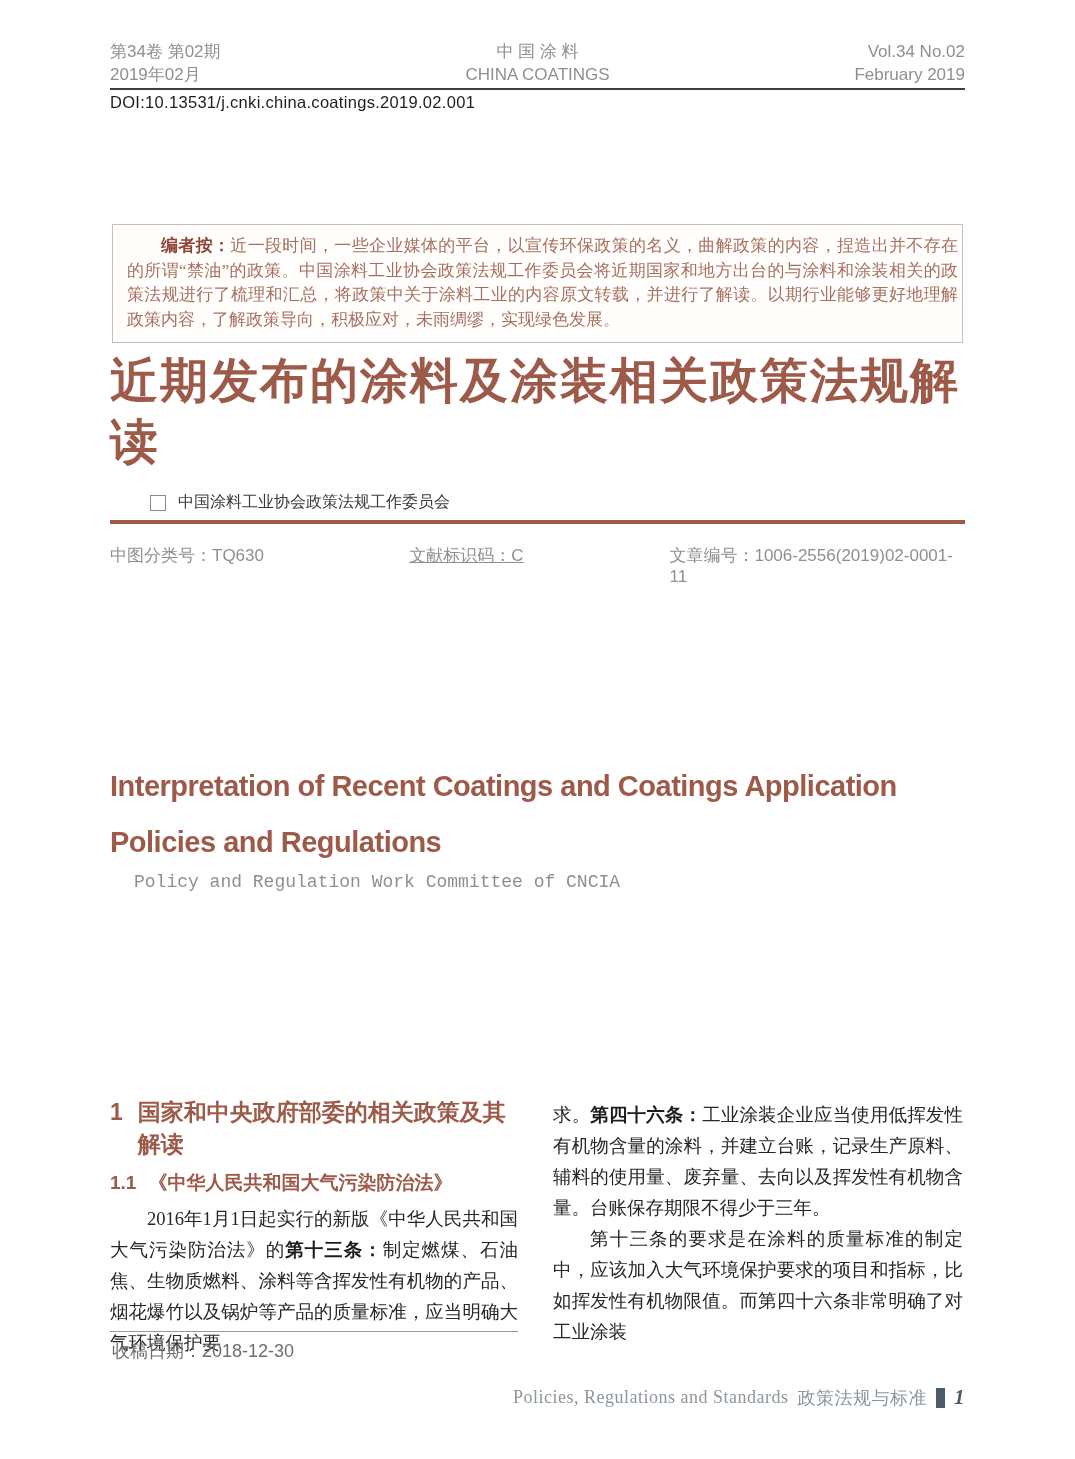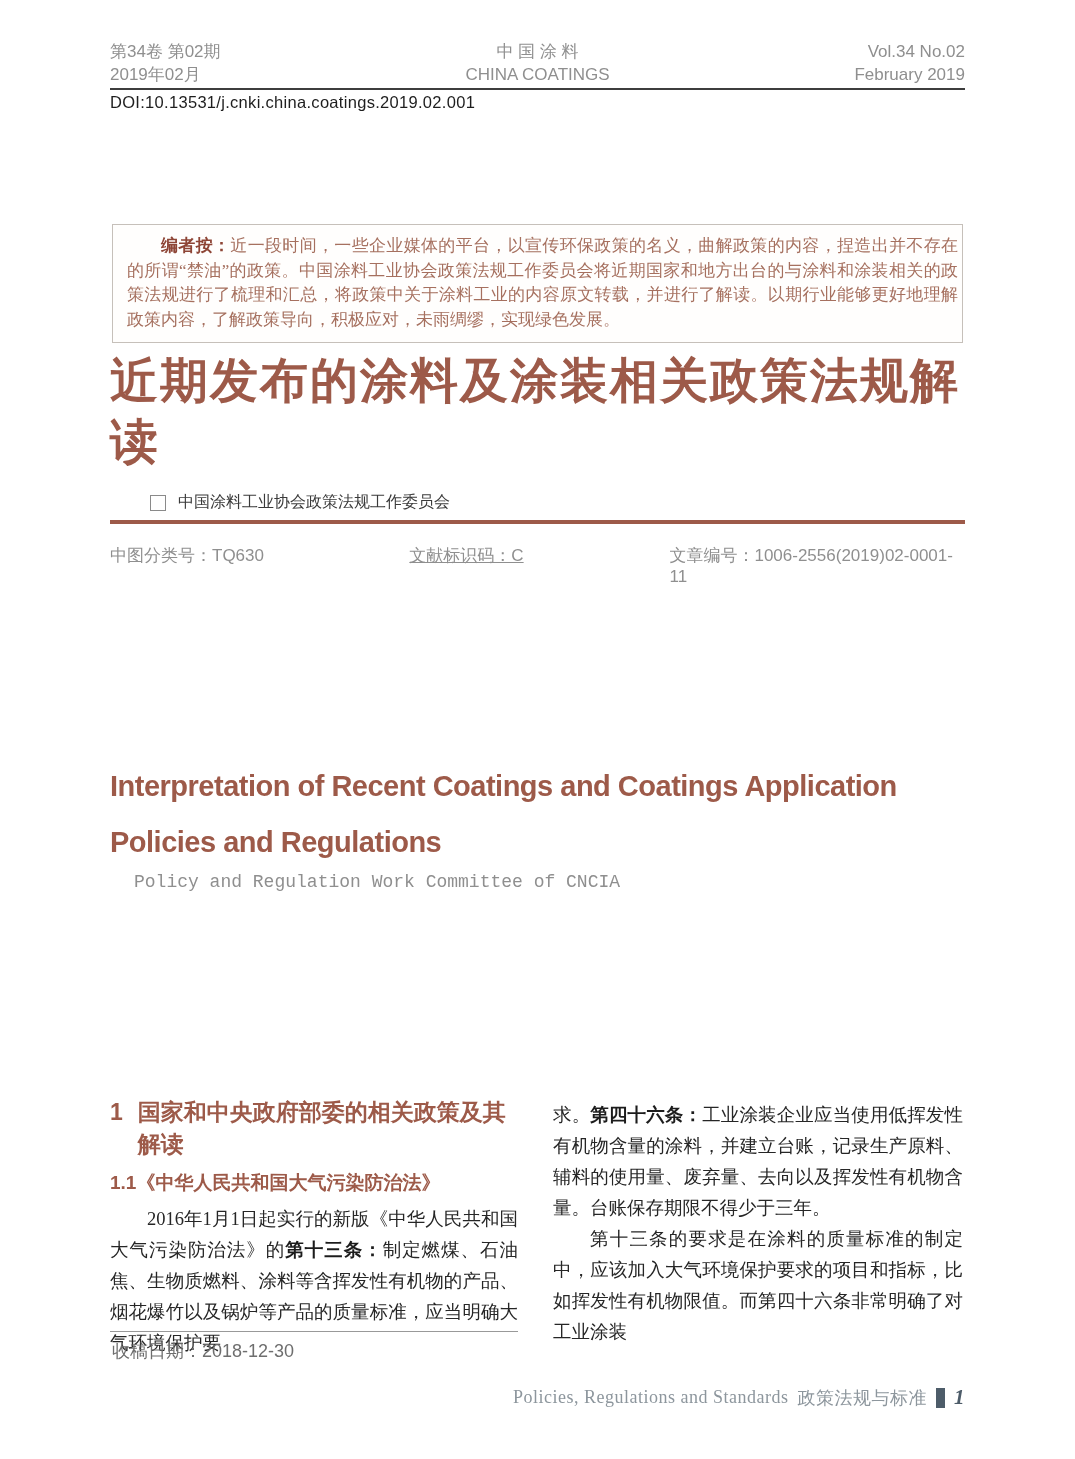--- a/index.html
+++ b/index.html
@@ -98,21 +98,21 @@
   .col-left  { left: 110px; top: 1096px; width: 408px; }
   .col-right { left: 553px; top: 1100px; width: 410px; }
   .sec-h1 {
     display: flex; gap: 15px; margin: 0 0 8px 0;
     font-family: "Liberation Sans", sans-serif;
     font-weight: bold; font-size: 23px; line-height: 32px;
     color: #9d5a49;
   }
   .sec-h1 .num { flex: none; }
   .sec-h2 {
-    display: flex; margin: 0 0 6px 0;
+    display: flex; gap: 12px; margin: 0 0 6px 0;
     font-family: "Liberation Sans", sans-serif;
     font-weight: bold; font-size: 19px; line-height: 30px;
     color: #9d5a49;
   }
   .sec-h2 .num { flex: none; }
   .body-para {
     margin: 0;
     font-size: 18.5px; line-height: 31px;
     color: #262626; text-align: justify;
   }

